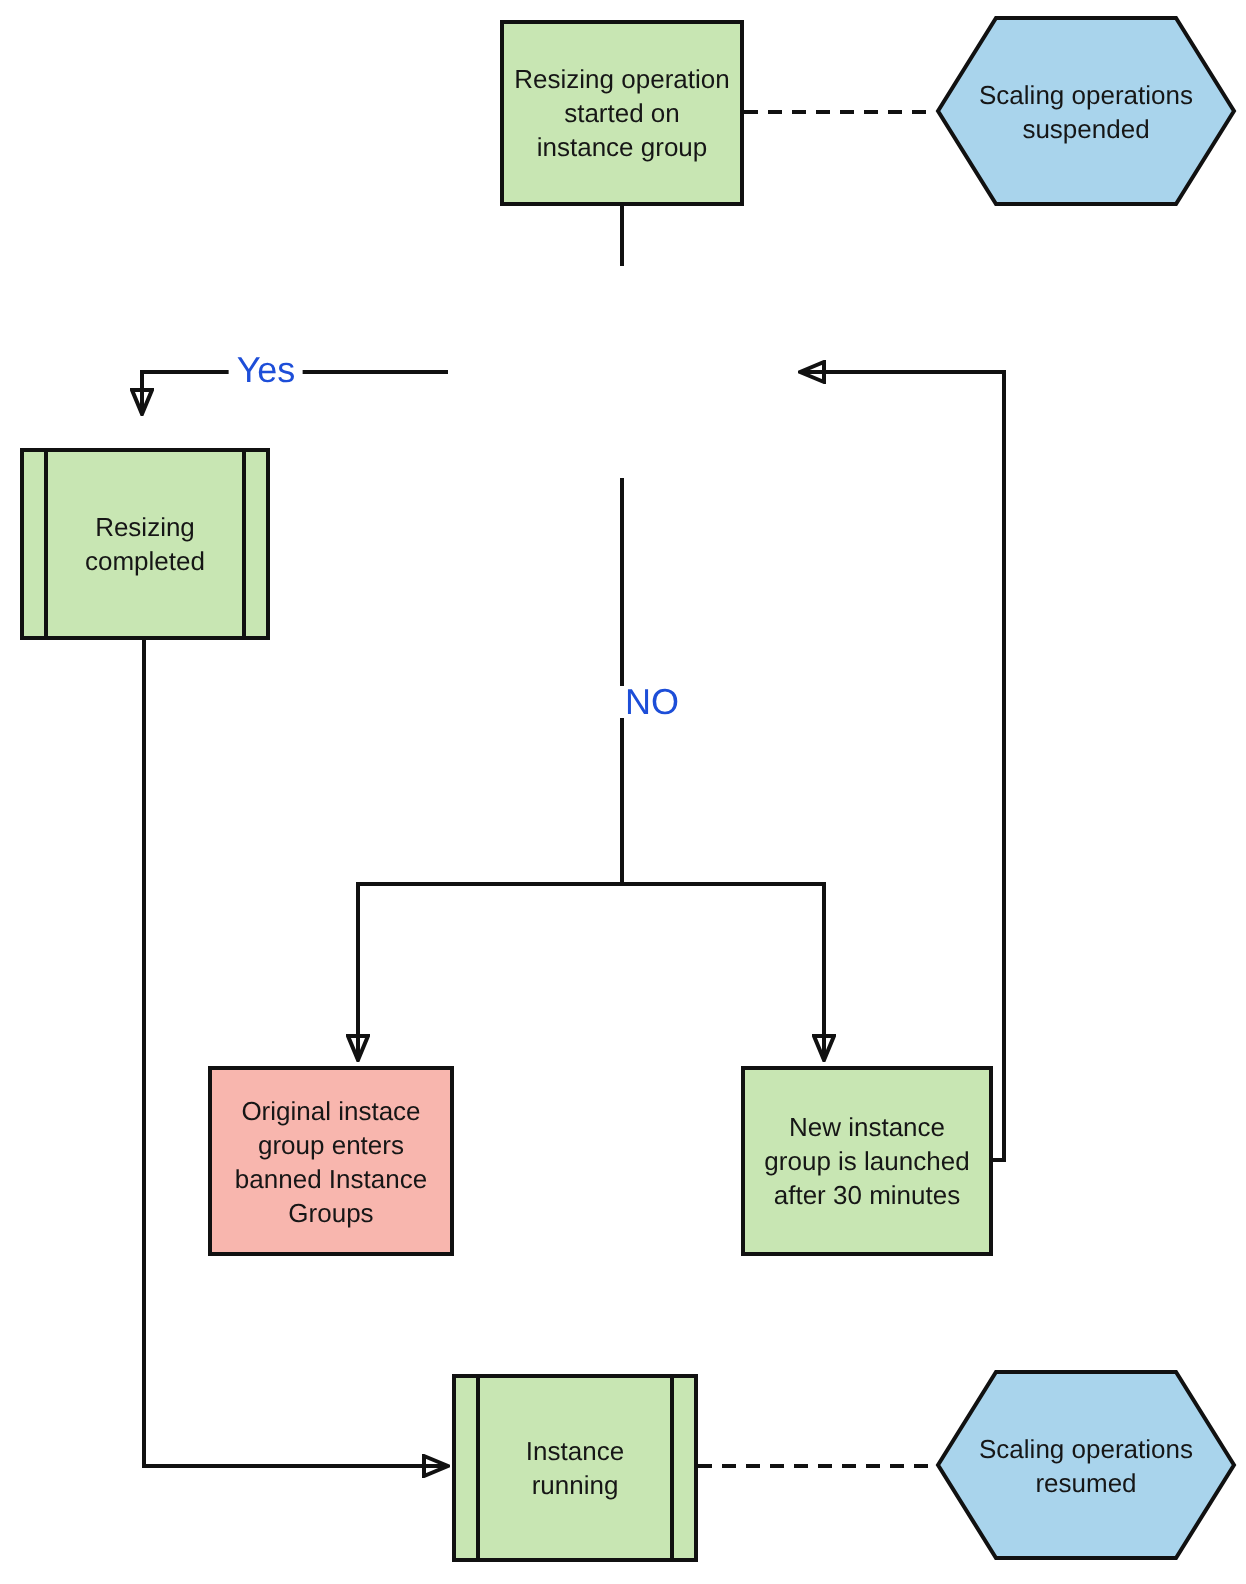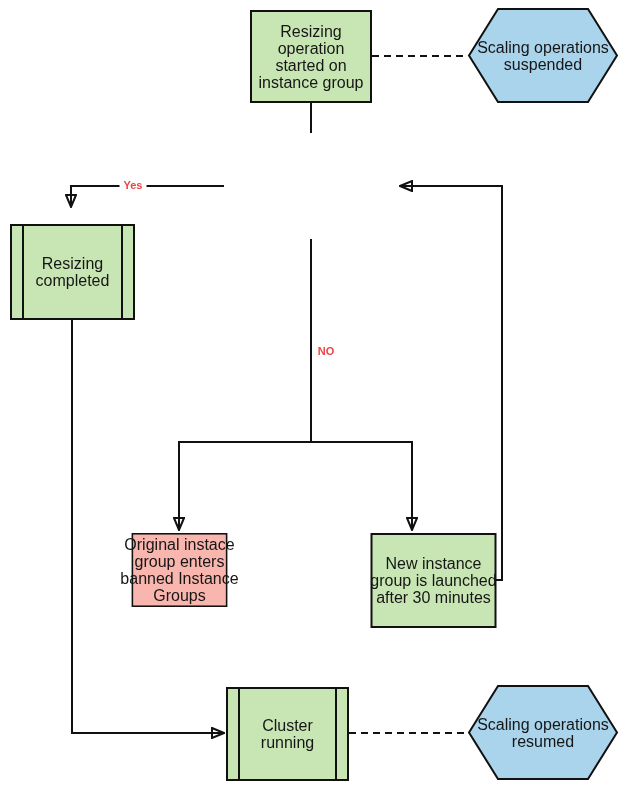--- a/index.html
+++ b/index.html
@@ -6,29 +6,29 @@
   .canvas{
     position:relative;width:623px;height:792px;background:#ffffff;
     font-family:"Liberation Sans",sans-serif;overflow:hidden;
   }
   .node{position:absolute;}
   .node svg{position:absolute;left:0;top:0;width:100%;height:100%;overflow:visible;display:block;}
   .shape-el{stroke:#111111;stroke-width:2;}
   line.shape-el{fill:none;}
   .label{
     position:absolute;inset:0;display:flex;align-items:center;justify-content:center;
-    text-align:center;font-size:16px;line-height:17px;color:#161616;white-space:pre-line;
+    text-align:center;font-size:13px;line-height:17px;color:#161616;white-space:pre-line;
     padding:2px;
   }
   .connectors{position:absolute;left:0;top:0;}
   .connectors path{fill:none;stroke:#111111;stroke-width:2;}
   .connectors path.dashed{stroke-dasharray:7 5;}
   .edge-label{
-    position:absolute;background:#ffffff;padding:0 4px;font-size:11px;line-height:16px;
-    color:#ef4444;transform:translateX(-50%);font-weight:bold;
+    position:absolute;background:#ffffff;padding:0 4px;font-size:18px;line-height:16px;
+    color:#1d4ed8;transform:translateX(-50%);
   }
 </style>
 </head>
 <body>
 
 <div class="canvas">
 
   <svg class="connectors" width="623" height="792">
     <defs>
       <marker id="arrow" markerUnits="userSpaceOnUse" markerWidth="14" markerHeight="12" refX="13" refY="6" orient="auto">
@@ -69,21 +69,21 @@
   <div class="node" style="left:10px;top:210px;width:125px;height:124px;">
     <svg viewBox="0 0 125 96">
       <rect class="shape-el" x="1" y="1" width="123" height="94" fill="#c8e6b3"></rect>
       <line class="shape-el" x1="13" y1="1" x2="13" y2="95"></line>
       <line class="shape-el" x1="112" y1="1" x2="112" y2="95"></line>
     </svg>
     <div class="label">Resizing
 completed</div>
   </div>
 
-  <div class="node" style="left:118px;top:533px;width:123px;height:74px;">
+  <div class="node" style="left:104px;top:533px;width:123px;height:95px;">
     <svg viewBox="0 0 123 95">
       <rect class="shape-el" x="1" y="1" width="121" height="93" fill="#f8b6ae"></rect>
     </svg>
     <div class="label">Original instace
 group enters
 banned Instance
 Groups</div>
   </div>
 
   <div class="node" style="left:348px;top:533px;width:126px;height:95px;padding-left:45px;">
@@ -94,21 +94,21 @@
 group is launched
 after 30 minutes</div>
   </div>
 
   <div class="node" style="left:226px;top:687px;width:123px;height:94px;">
     <svg viewBox="0 0 123 94">
       <rect class="shape-el" x="1" y="1" width="121" height="92" fill="#c8e6b3"></rect>
       <line class="shape-el" x1="13" y1="1" x2="13" y2="93"></line>
       <line class="shape-el" x1="110" y1="1" x2="110" y2="93"></line>
     </svg>
-    <div class="label">Cluster
+    <div class="label">Instance
 running</div>
   </div>
 
   <div class="node" style="left:468px;top:685px;width:150px;height:95px;">
     <svg viewBox="0 0 150 95">
       <polygon class="shape-el" points="1,47.5 30,1 120,1 149,47.5 120,94 30,94" fill="#a9d4ec"></polygon>
     </svg>
     <div class="label">Scaling operations
 resumed</div>
   </div>

